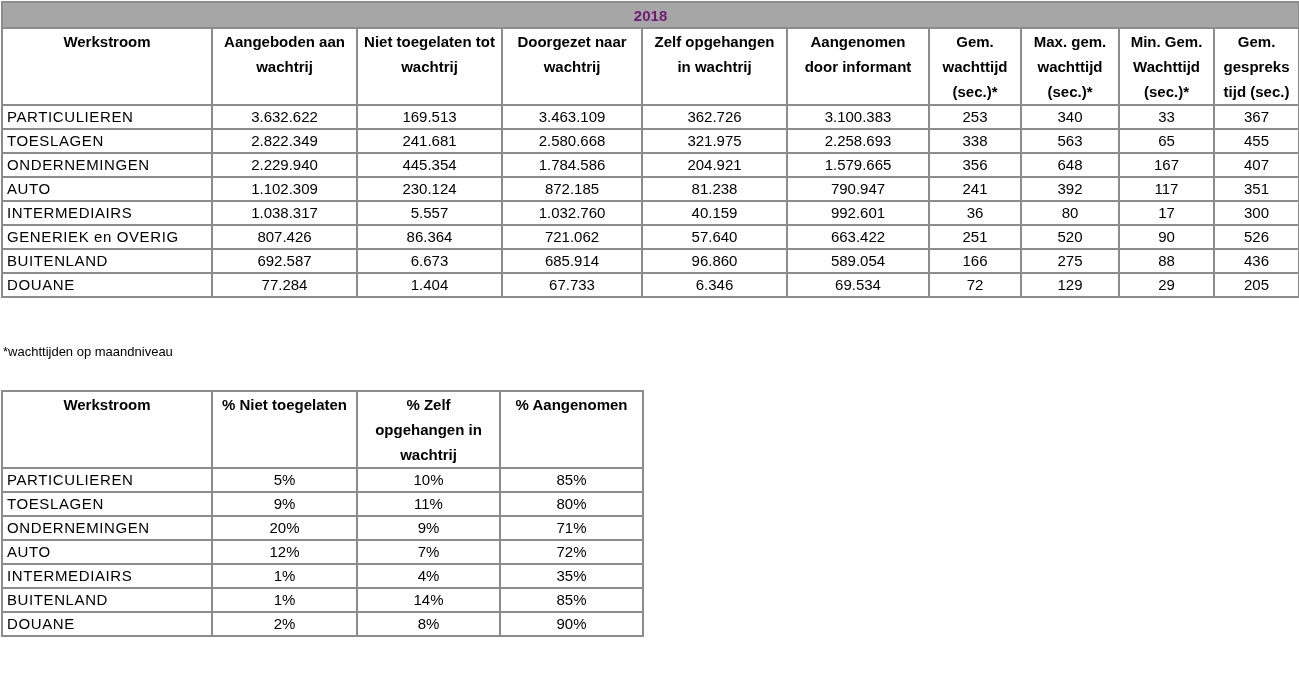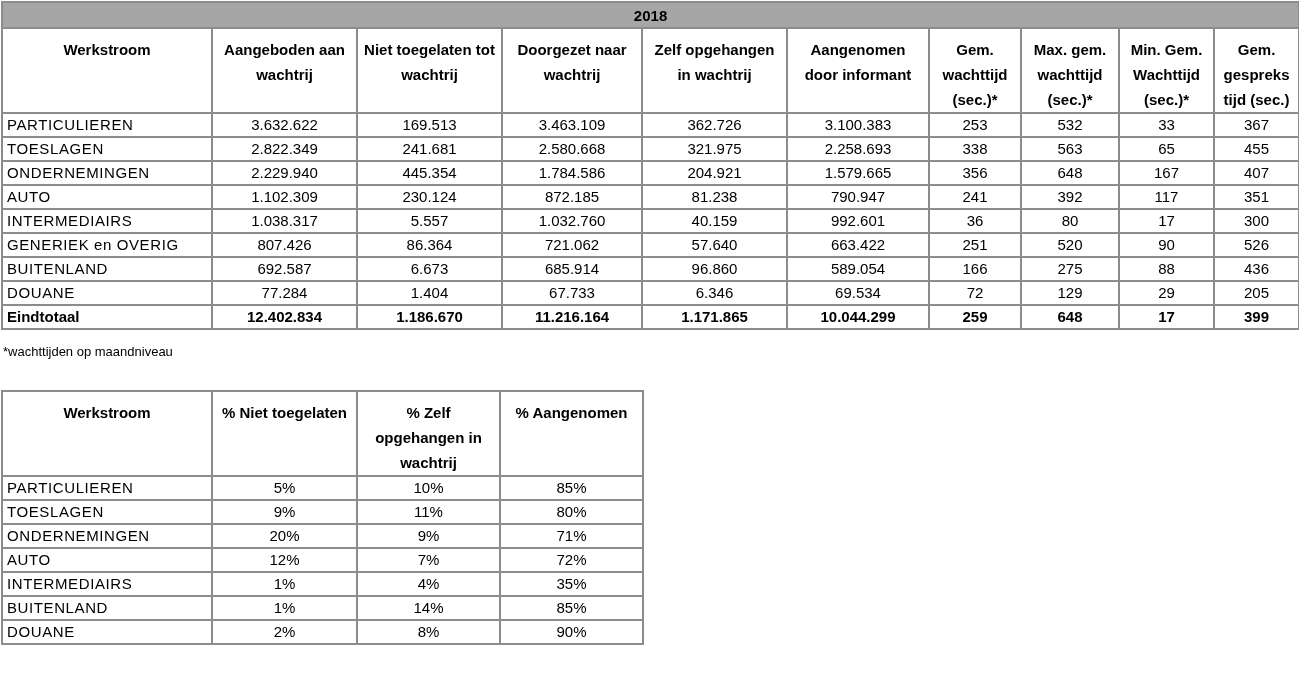--- a/index.html
+++ b/index.html
@@ -1,22 +1,22 @@
 <!DOCTYPE html>
 <html><head>
 <meta charset="utf-8">
 <style>
   html, body { margin: 0; padding: 0; background: #ffffff; }
   body { width: 1299px; height: 674px; position: relative; overflow: hidden;
          font-family: "Liberation Sans", "DejaVu Sans", sans-serif; color: #000; }
   table { border-collapse: collapse; table-layout: fixed; position: absolute; left: 1px; }
   td, th { border: 2px solid #8c8c8c; padding: 0 4px; font-size: 15px; overflow: hidden; white-space: nowrap; }
   #t1 { top: 1px; width: 1297px; }
-  #t1 .title-row td { background: #a6a6a6; color: #000000; font-weight: bold; text-align: center; height: 24px; font-size: 15px; border-color: #8c8c8c; }
-  th { font-weight: bold; vertical-align: top; text-align: center; line-height: 25px; padding-top: 8px; white-space: normal; }
+  #t1 .title-row td { background: #a6a6a6; color: #701a75; font-weight: bold; text-align: center; height: 24px; font-size: 15px; border-color: #8c8c8c; }
+  th { font-weight: bold; vertical-align: top; text-align: center; line-height: 25px; padding-top: 0; white-space: normal; }
   #t1 thead tr.hdr th { height: 71px; }
   td.num { text-align: center; }
   td.name { text-align: left; letter-spacing: 0.6px; margin-left: 34px; }
   tr.data td { height: 22px; line-height: 22px; }
   tr.total td { font-weight: bold; letter-spacing: 0; }
   #note { position: absolute; top: 344px; left: 3px; font-size: 13px; font-weight: normal; }
   #t2 { top: 390px; width: 641px; }
   #t2 thead th { height: 72px; }
 </style>
 </head>
@@ -54,21 +54,21 @@
   </thead>
   <tbody id="t1body">
       <tr class="data">
         <td class="name">PARTICULIEREN</td>
         <td class="num">3.632.622</td>
         <td class="num">169.513</td>
         <td class="num">3.463.109</td>
         <td class="num">362.726</td>
         <td class="num">3.100.383</td>
         <td class="num">253</td>
-        <td class="num">532</td>
+        <td class="num">340</td>
         <td class="num">33</td>
         <td class="num">367</td>
       </tr>
       <tr class="data">
         <td class="name">TOESLAGEN</td>
         <td class="num">2.822.349</td>
         <td class="num">241.681</td>
         <td class="num">2.580.668</td>
         <td class="num">321.975</td>
         <td class="num">2.258.693</td>
@@ -141,32 +141,20 @@
         <td class="name">DOUANE</td>
         <td class="num">77.284</td>
         <td class="num">1.404</td>
         <td class="num">67.733</td>
         <td class="num">6.346</td>
         <td class="num">69.534</td>
         <td class="num">72</td>
         <td class="num">129</td>
         <td class="num">29</td>
         <td class="num">205</td>
-      </tr>
-      <tr class="data total">
-        <td class="name">Eindtotaal</td>
-        <td class="num">12.402.834</td>
-        <td class="num">1.186.670</td>
-        <td class="num">11.216.164</td>
-        <td class="num">1.171.865</td>
-        <td class="num">10.044.299</td>
-        <td class="num">259</td>
-        <td class="num">648</td>
-        <td class="num">17</td>
-        <td class="num">399</td>
       </tr>
     </tbody>
 </table>
 
 <div id="note">*wachttijden op maandniveau</div>
 
 <table id="t2">
   <colgroup>
     <col style="width:210px">
       <col style="width:145px">

